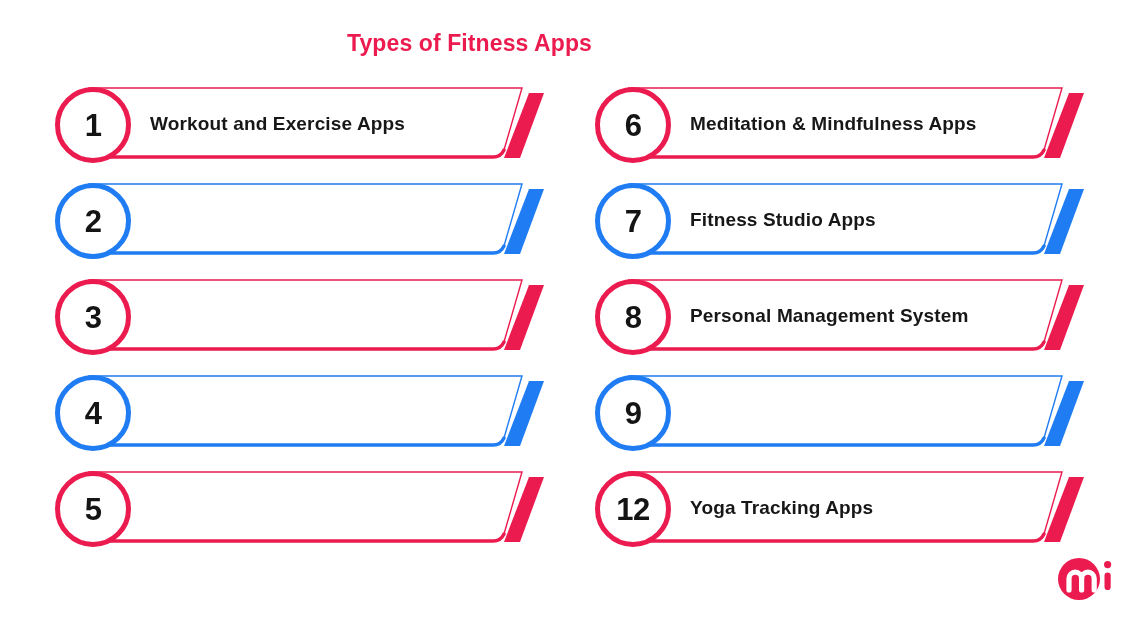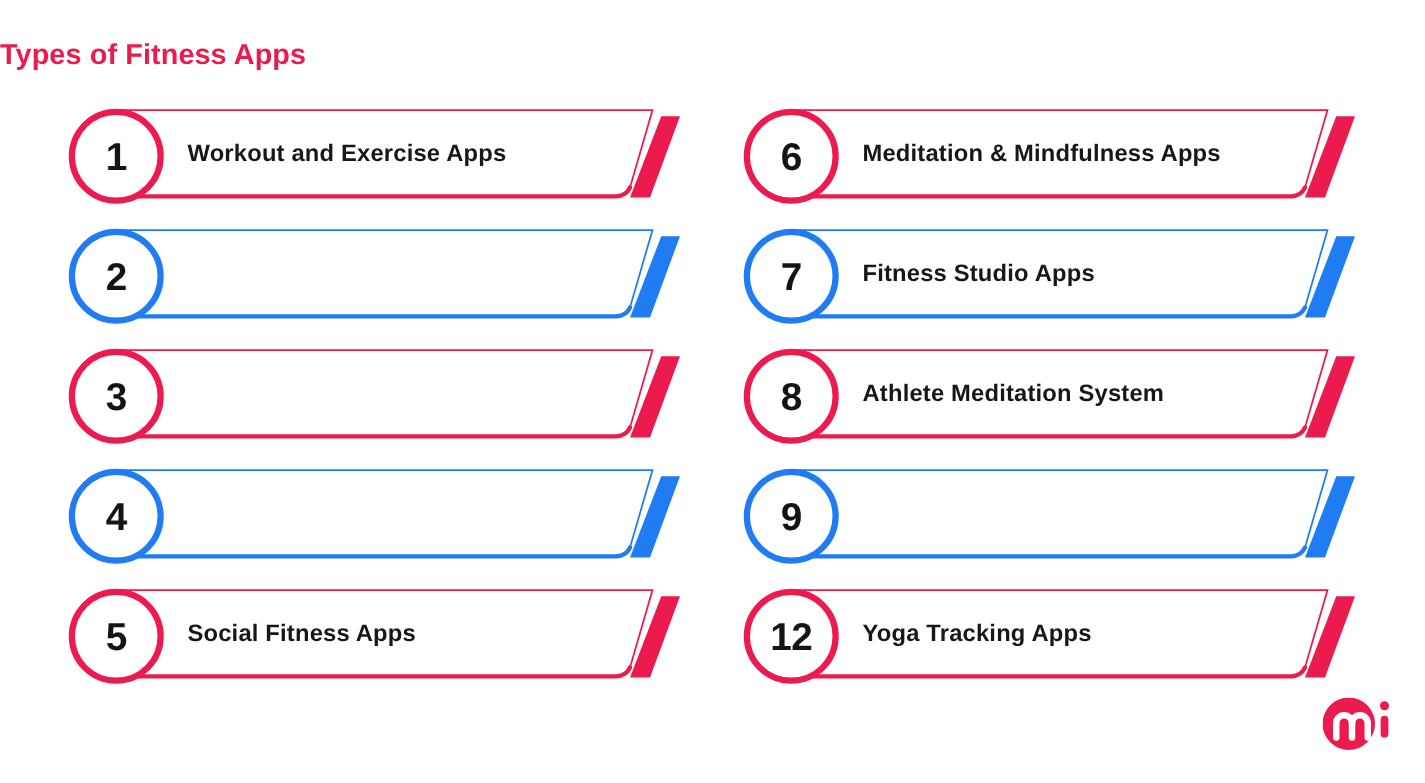--- a/index.html
+++ b/index.html
@@ -22,20 +22,21 @@
     height: 626px;
     background: #ffffff;
   }
 
   
   .title {
     position: absolute;
     top: 30px;
     left: 0;
     width: 939px;
+    text-align: center;
     font-size: 23px;
     font-weight: bold;
     letter-spacing: 0.1px;
     color: #ec1b4f;
     font-family: "Liberation Sans", "DejaVu Sans", sans-serif;
   }
 
   
   .column {
     position: absolute;
@@ -163,21 +164,20 @@
       </div>
       <div class="row">
         <svg class="banner-svg" viewBox="0 0 510 80" preserveAspectRatio="none">
           <path d="M36 4 L470 4 L452 66 A12 12 0 0 1 441 73 L40 73" fill="none" stroke="#ec1b4f" stroke-width="1.4"></path>
           <path d="M40 73 L441 73 A12 12 0 0 0 452 66" fill="none" stroke="#ec1b4f" stroke-width="3.4" stroke-linecap="round"></path>
           <path d="M477 9 L492 9 L468 74 L452 74 Z" fill="#ec1b4f"></path>
         </svg>
         <div class="num-circle">
           <span class="num-text">5</span>
         </div>
-        <div class="row-label">Social Fitness Apps</div>
       </div>
     </div>
   <div class="column right">
       <div class="row">
         <svg class="banner-svg" viewBox="0 0 510 80" preserveAspectRatio="none">
           <path d="M36 4 L470 4 L452 66 A12 12 0 0 1 441 73 L40 73" fill="none" stroke="#ec1b4f" stroke-width="1.4"></path>
           <path d="M40 73 L441 73 A12 12 0 0 0 452 66" fill="none" stroke="#ec1b4f" stroke-width="3.4" stroke-linecap="round"></path>
           <path d="M477 9 L492 9 L468 74 L452 74 Z" fill="#ec1b4f"></path>
         </svg>
         <div class="num-circle">
@@ -198,21 +198,21 @@
       </div>
       <div class="row">
         <svg class="banner-svg" viewBox="0 0 510 80" preserveAspectRatio="none">
           <path d="M36 4 L470 4 L452 66 A12 12 0 0 1 441 73 L40 73" fill="none" stroke="#ec1b4f" stroke-width="1.4"></path>
           <path d="M40 73 L441 73 A12 12 0 0 0 452 66" fill="none" stroke="#ec1b4f" stroke-width="3.4" stroke-linecap="round"></path>
           <path d="M477 9 L492 9 L468 74 L452 74 Z" fill="#ec1b4f"></path>
         </svg>
         <div class="num-circle">
           <span class="num-text">8</span>
         </div>
-        <div class="row-label">Athlete Meditation System</div>
+        <div class="row-label">Personal Management System</div>
       </div>
       <div class="row blue">
         <svg class="banner-svg" viewBox="0 0 510 80" preserveAspectRatio="none">
           <path d="M36 4 L470 4 L452 66 A12 12 0 0 1 441 73 L40 73" fill="none" stroke="#1f7cf2" stroke-width="1.4"></path>
           <path d="M40 73 L441 73 A12 12 0 0 0 452 66" fill="none" stroke="#1f7cf2" stroke-width="3.4" stroke-linecap="round"></path>
           <path d="M477 9 L492 9 L468 74 L452 74 Z" fill="#1f7cf2"></path>
         </svg>
         <div class="num-circle">
           <span class="num-text">9</span>
         </div>

